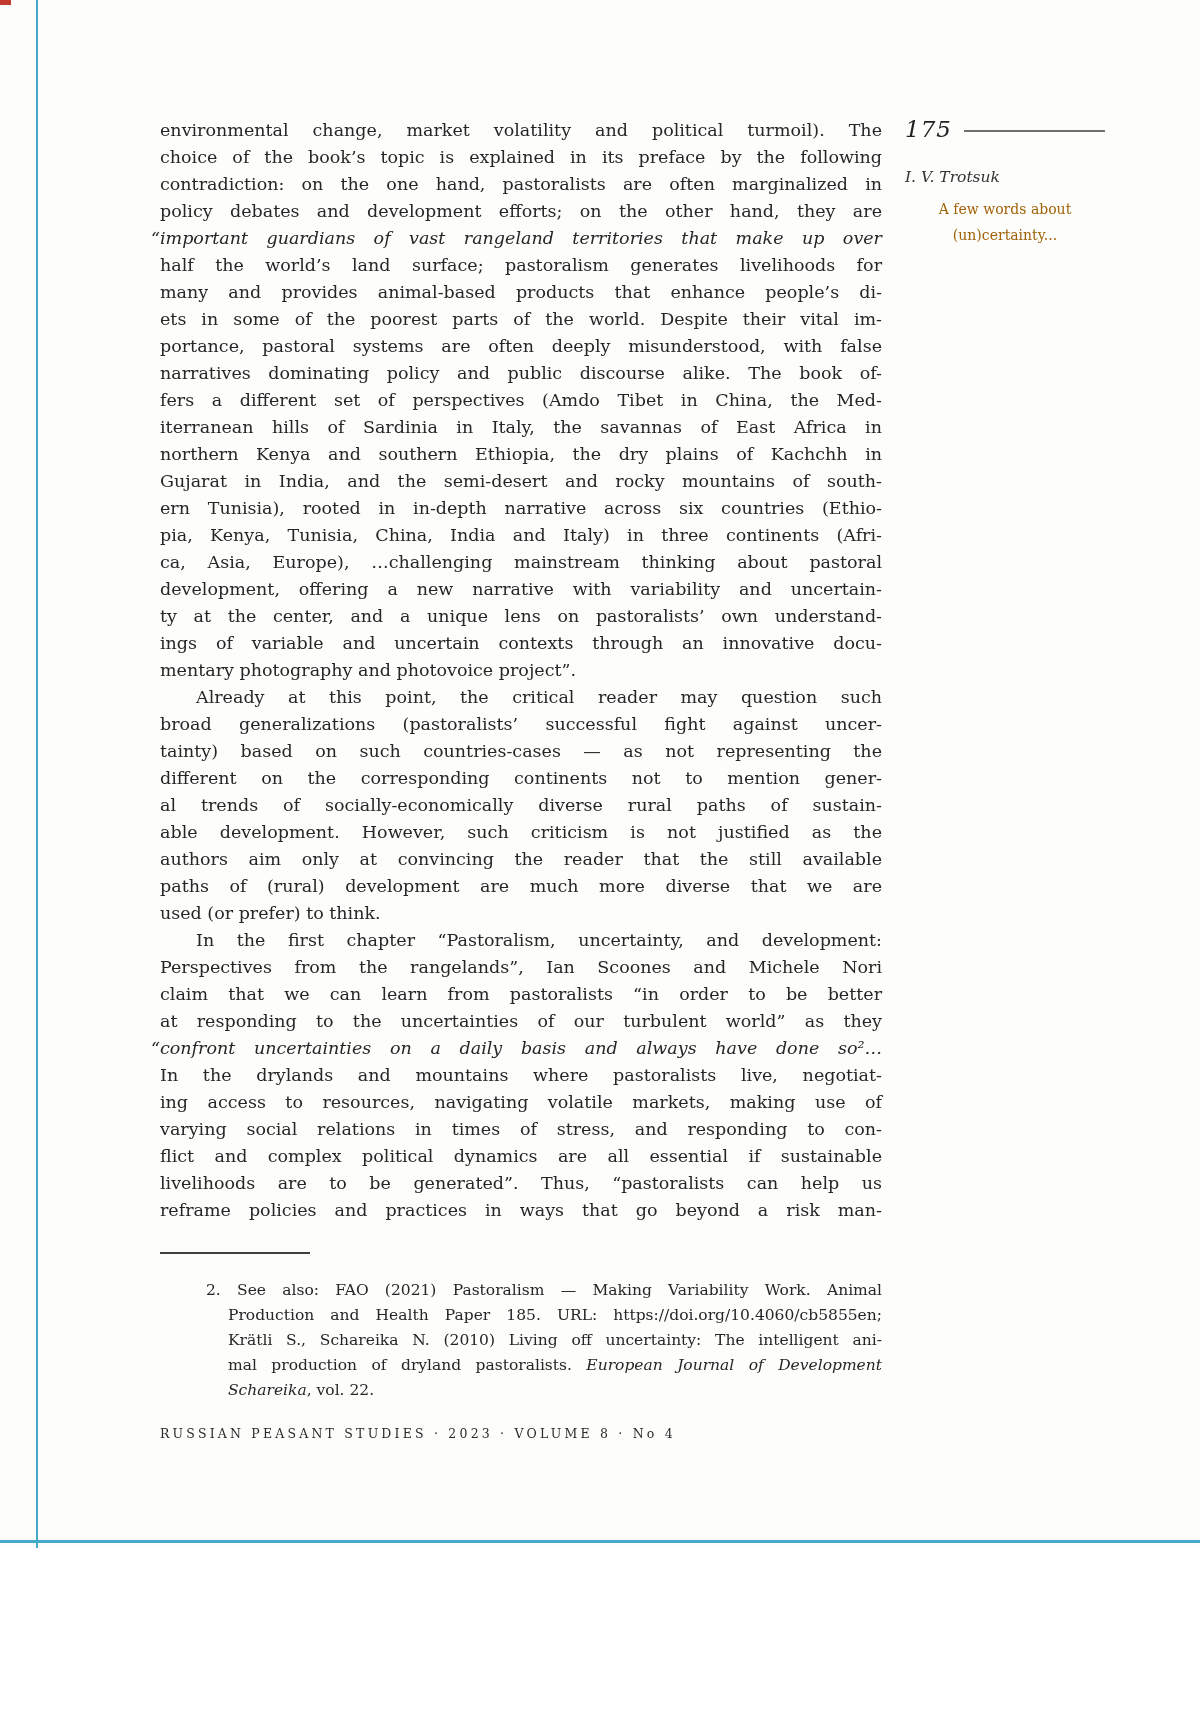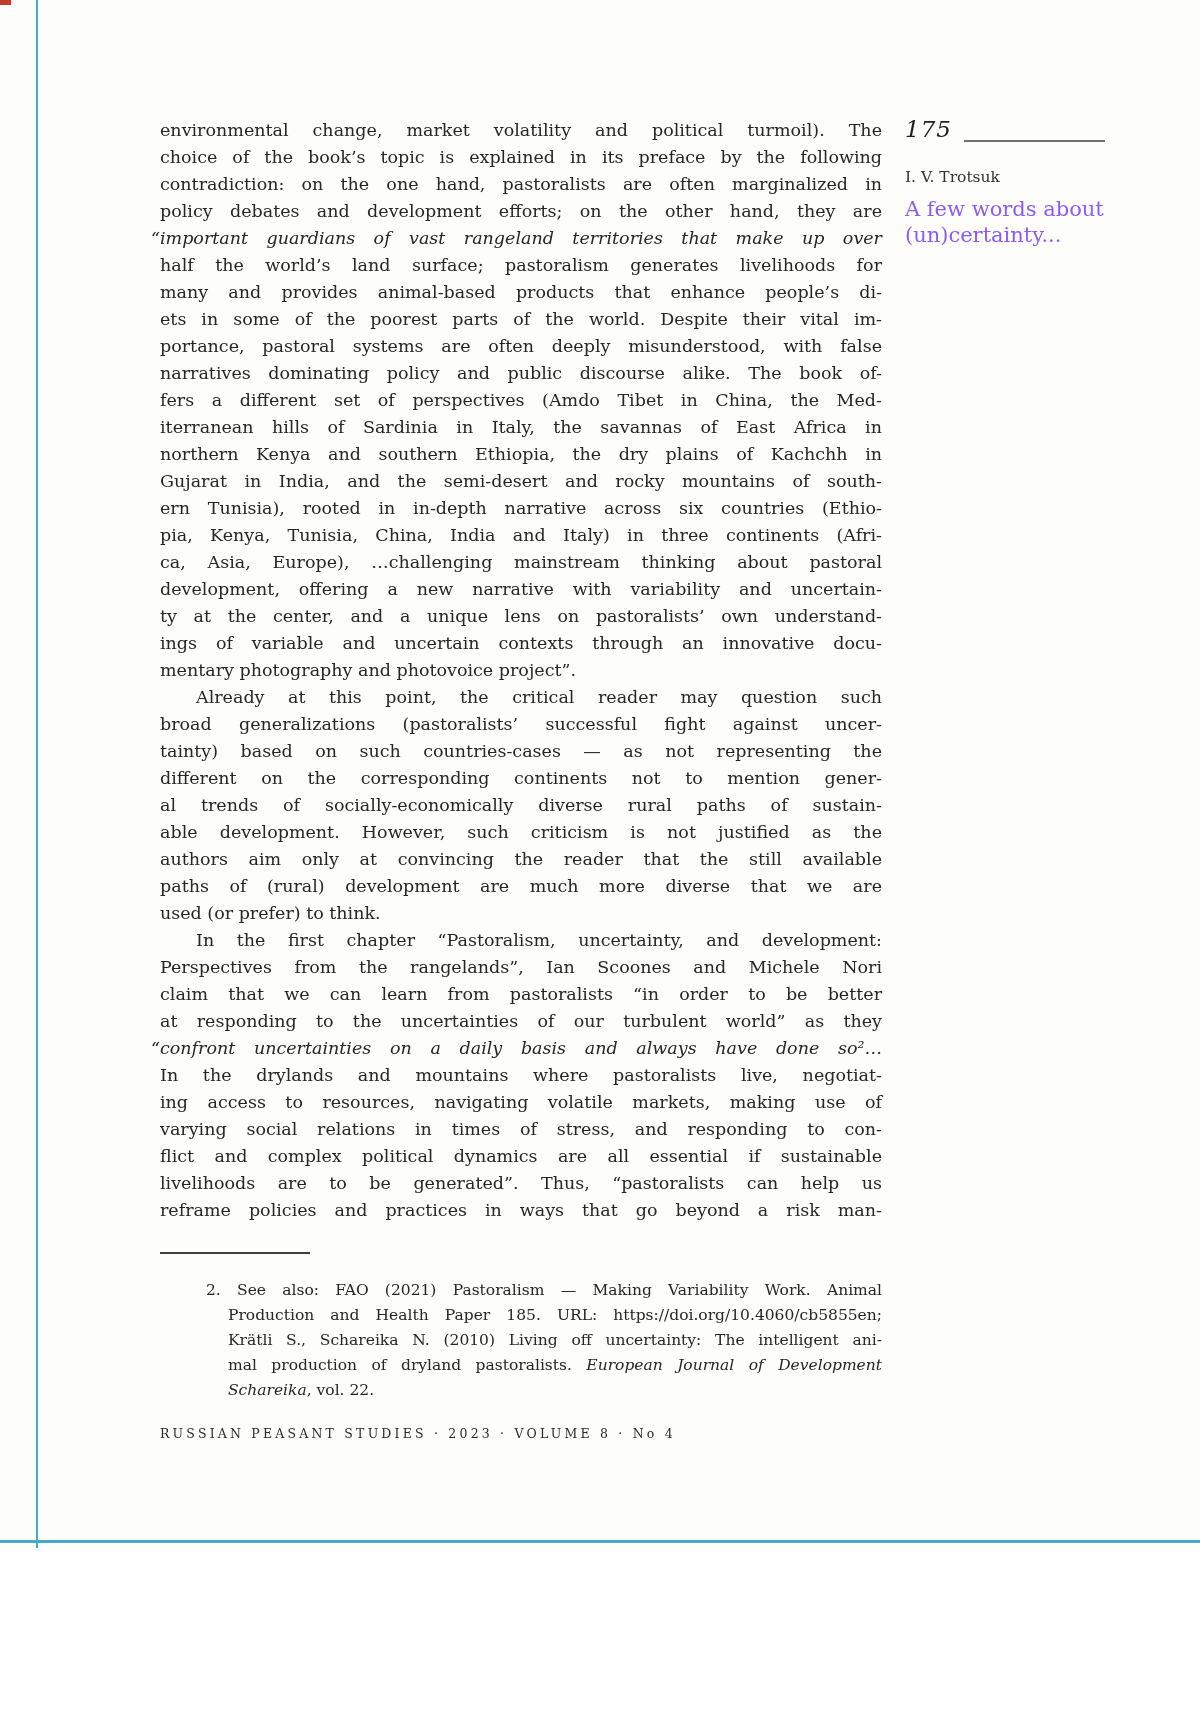--- a/index.html
+++ b/index.html
@@ -29,25 +29,25 @@
     font-size:17.5px;line-height:27px;
     color:var(--text-color);
   }
   .line{text-align:justify;}
   .line.just{text-align-last:justify;}
   .line.indent{text-indent:36px;}
   .line.hang{margin-left:-9px;font-style:italic;}
 
   
   .sidebar{position:absolute;left:905px;top:116px;width:200px;color:#2f2f2f;}
-  .pagenum-row{display:flex;align-items:flex-end;}
+  .pagenum-row{display:flex;align-items:center;}
   .pagenum{font-style:italic;font-size:23px;letter-spacing:1px;color:#222;}
   .pagenum-rule{flex:1;height:2px;background:#707070;margin-left:12px;margin-top:4px;}
-  .author{margin-top:26px;font-size:15.5px;color:#333;}
-  .running{margin-top:10px;font-size:21px;line-height:26px;color:#8b5cf6;}
+  .author{margin-top:26px;font-style:italic;font-size:15.5px;color:#333;}
+  .running{margin-top:10px;font-size:14px;line-height:26px;color:#a16207;text-align:center;}
 
   
   .fn-rule{position:absolute;left:160px;top:1252px;width:150px;height:2px;background:#3f3f3f;}
   .footnote{
     position:absolute;left:206px;top:1278px;width:676px;
     font-size:15.5px;line-height:25px;color:var(--text-color);
   }
   .fn-line{text-align:justify;}
   .fn-line.just{text-align-last:justify;}
   .fn-line.fn-cont{padding-left:22px;}

